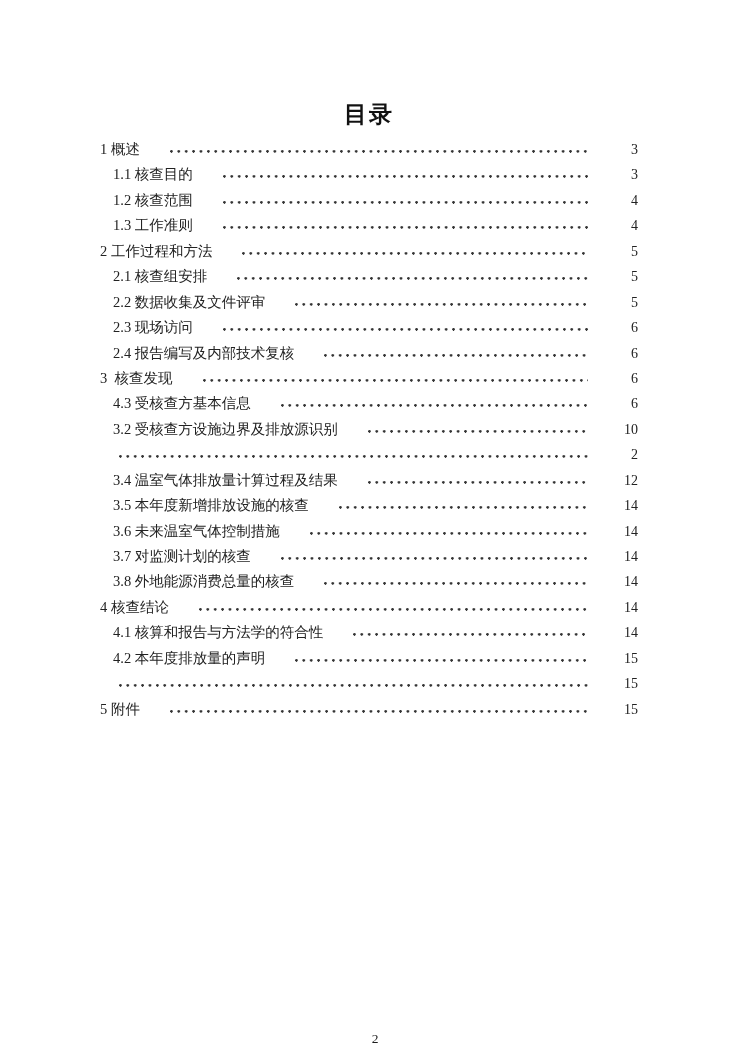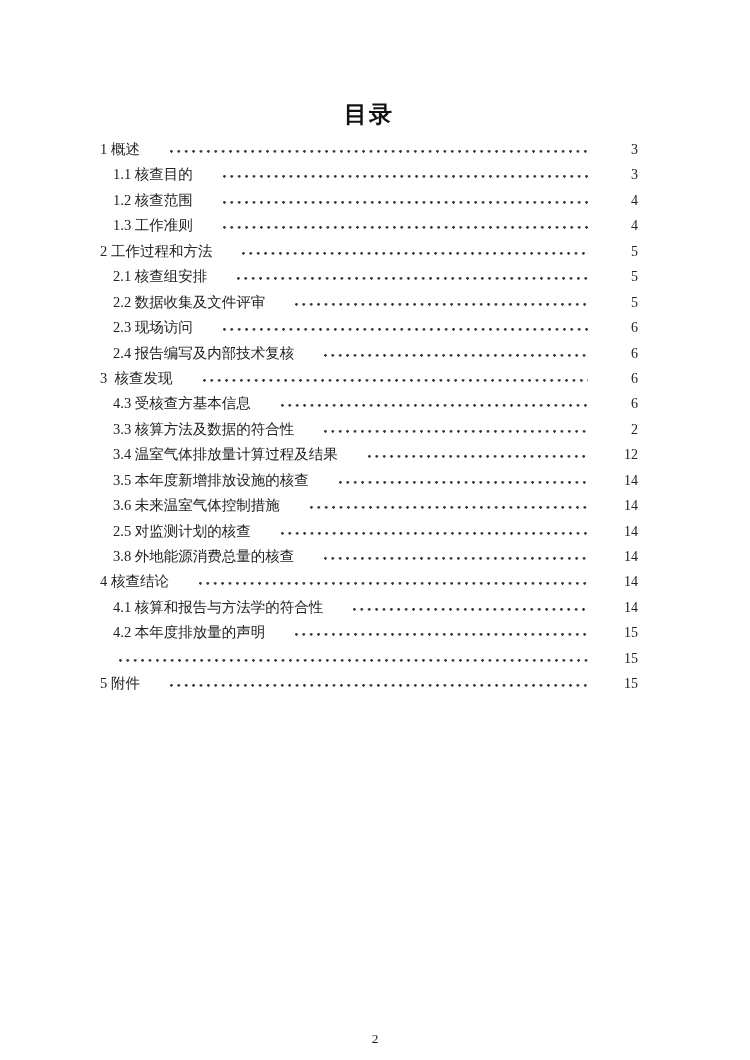--- a/index.html
+++ b/index.html
@@ -129,41 +129,45 @@
     <span class="toc-label">3  核查发现</span>
     <span class="toc-leader"></span>
     <span class="toc-page">6</span>
   </div>
         <div class="toc-row lv2">
     <span class="toc-label">4.3 受核查方基本信息</span>
     <span class="toc-leader"></span>
     <span class="toc-page">6</span>
   </div>
         <div class="toc-row lv2">
-    <span class="toc-label">3.3 核算方法及数据的符合性</span>
+    <span class="toc-label">3.2 受核查方设施边界及排放源识别</span>
+    <span class="toc-leader"></span>
+    <span class="toc-page">10</span>
+  </div>
+        <div class="toc-row lv2">
     <span class="toc-leader"></span>
     <span class="toc-page">2</span>
   </div>
         <div class="toc-row lv2">
     <span class="toc-label">3.4 温室气体排放量计算过程及结果</span>
     <span class="toc-leader"></span>
     <span class="toc-page">12</span>
   </div>
         <div class="toc-row lv2">
     <span class="toc-label">3.5 本年度新增排放设施的核查</span>
     <span class="toc-leader"></span>
     <span class="toc-page">14</span>
   </div>
         <div class="toc-row lv2">
     <span class="toc-label">3.6 未来温室气体控制措施</span>
     <span class="toc-leader"></span>
     <span class="toc-page">14</span>
   </div>
         <div class="toc-row lv2">
-    <span class="toc-label">2.5 对监测计划的核查</span>
+    <span class="toc-label">3.7 对监测计划的核查</span>
     <span class="toc-leader"></span>
     <span class="toc-page">14</span>
   </div>
         <div class="toc-row lv2">
     <span class="toc-label">3.8 外地能源消费总量的核查</span>
     <span class="toc-leader"></span>
     <span class="toc-page">14</span>
   </div>
         <div class="toc-row lv1">
     <span class="toc-label">4 核查结论</span>

